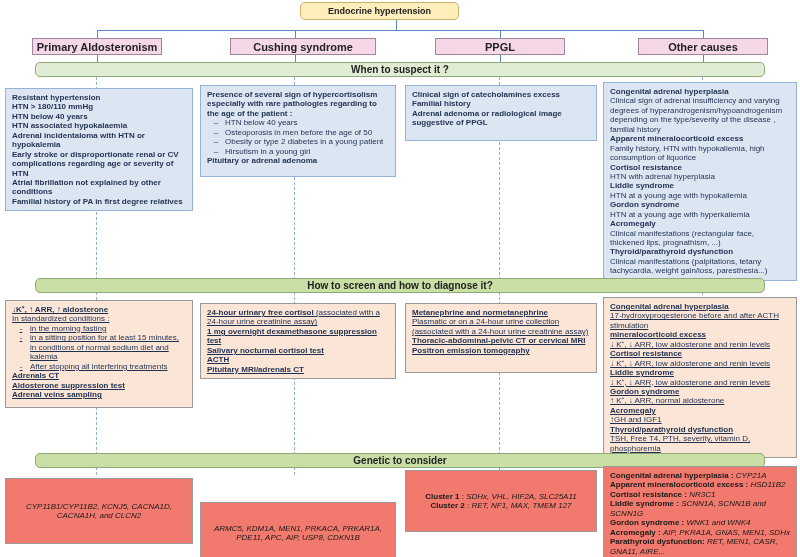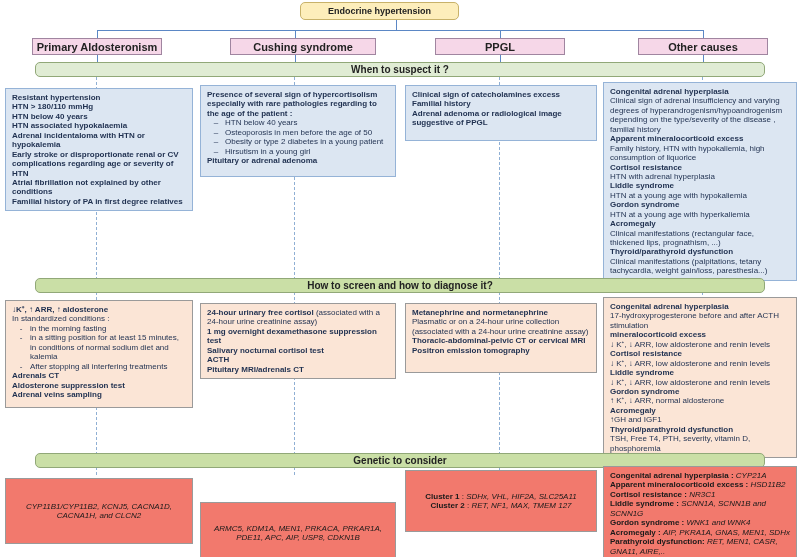--- a/index.html
+++ b/index.html
@@ -8,21 +8,21 @@
   .box{position:absolute;box-sizing:border-box;z-index:2;}
   .root-box{background:var(--yellowFill);border:1.2px solid var(--yellowBorder);border-radius:5px;
     display:flex;align-items:center;justify-content:center;font-weight:bold;font-size:9px;color:#222;}
   .col-header{background:var(--pinkFill);border:1px solid var(--pinkBorder);
     display:flex;align-items:center;justify-content:center;font-weight:bold;font-size:11px;color:#222;}
   .banner{background:var(--banner2Fill);border:1px solid var(--bannerBorder);border-radius:5px;
     display:flex;align-items:center;justify-content:center;font-weight:bold;font-size:10px;color:#222;}
   .banner.light{background:var(--banner1Fill);}
   .content{font-size:8px;line-height:1.18;padding:4px 6px;}
   .suspect-box{background:var(--blueFill);border:1px solid var(--blueBorder);}
-  .screen-box{background:var(--orangeFill);border:1px solid var(--grayBorder);}
+  .screen-box{background:var(--orangeFill);border:1px solid var(--grayBorder);text-decoration:underline;}
   .genetic-box{background:var(--redFill);border:1px solid var(--grayBorder);color:#1a1a1a;
     display:flex;flex-direction:column;justify-content:center;}
   .genetic-box.centered{text-align:center;}
   .line{margin:0;}
   .line.marked{display:flex;}
   .line .mk{flex:0 0 18px;text-align:center;}
   .line .mtext{flex:1;}
   .s-b{font-weight:bold;}
   .s-i{font-style:italic;}
   .s-n{font-weight:normal;}

